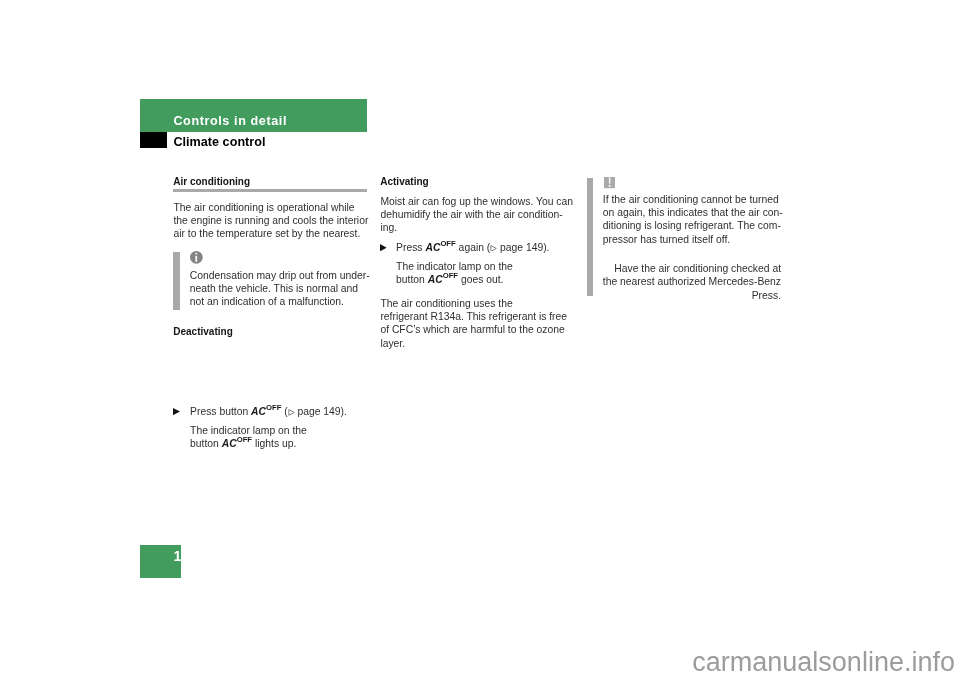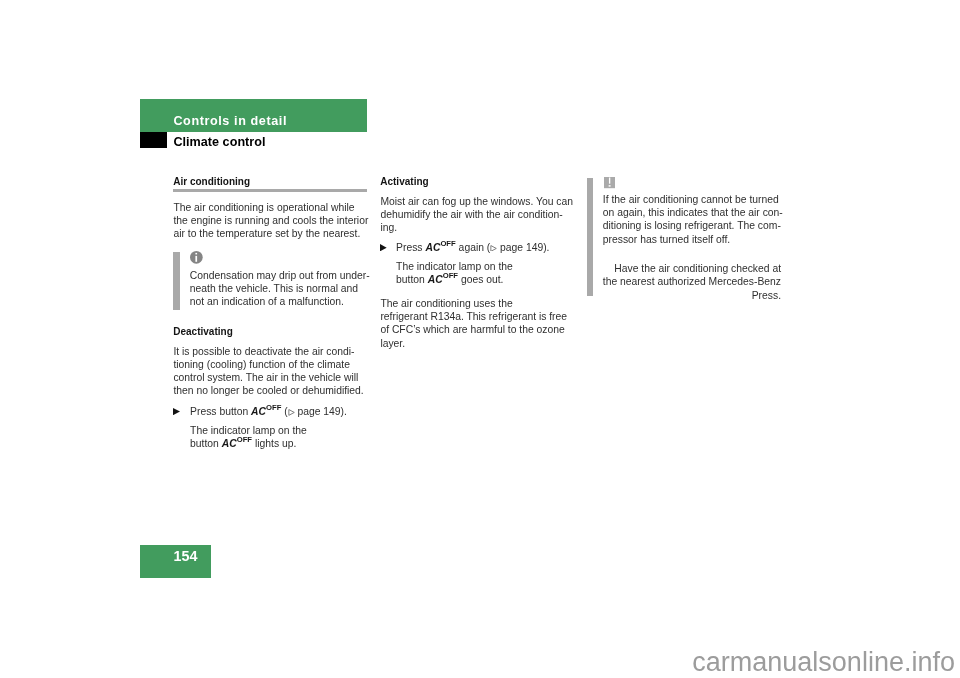--- a/index.html
+++ b/index.html
@@ -25,21 +25,21 @@
   b{font-weight:bold;color:#171717;font-style:italic;}
   sup{font-size:7.7px;font-weight:bold;vertical-align:4.85px;line-height:0;color:#171717;}
 
   
   .ico{position:absolute;display:block;line-height:0;font-size:0;}
   .tri{position:absolute;display:block;line-height:0;font-size:0;}
   .arr{display:inline-block;width:6.8px;height:6.9px;position:relative;top:0.8px;
        margin-left:0.2px;margin-right:-0.1px;line-height:0;}
 
   
-  .pgnum{position:absolute;left:140px;top:545px;width:71px;height:33px;background:#429c5e;}
+  .pgnum{position:absolute;left:140px;top:545px;width:41px;height:33px;background:#429c5e;}
   .pgnum span{position:absolute;left:33.4px;top:2.6px;color:#ffffff;font-weight:bold;
               font-size:14.3px;letter-spacing:0.1px;line-height:17px;}
   .wm{position:absolute;left:680.3px;top:645.8px;color:#9c9c9c;font-size:27px;
       letter-spacing:0px;line-height:32px;white-space:nowrap;margin-left:12px;}
 </style>
 </head>
 <body>
 
 <div class="page">
 
@@ -54,21 +54,20 @@
 
   <div class="vbar" style="left:173.3px;top:252.1px;height:58.3px;"></div>
   <span class="ico" style="left:190.2px;top:251.0px;"><svg width="12.7" height="12.7" viewBox="0 0 12.7 12.7">
         <circle cx="6.35" cy="6.35" r="6.35" fill="#858585"></circle>
         <rect x="5.4" y="4.9" width="1.7" height="5.9" fill="#ffffff"></rect>
         <rect x="5.4" y="1.9" width="1.7" height="1.5" fill="#ffffff"></rect>
       </svg></span>
   <div class="tb" style="left:189.8px;top:268.9px;"><span>Condensation may drip out from under-</span><br><span>neath the vehicle. This is normal and</span><br><span>not an indication of a malfunction.</span></div>
 
   <div class="hd" style="left:173.2px;top:324.9px;">Deactivating</div>
-  <div class="tb" style="left:173.4px;top:344.6px;"><span>It is possible to deactivate the air condi-</span><br><span>tioning (cooling) function of the climate</span><br><span>control system. The air in the vehicle will</span><br><span>then no longer be cooled or dehumidified.</span></div>
 
   <span class="tri" style="left:173.2px;top:408.0px;"><svg width="7" height="7.2" viewBox="0 0 7 7.2">
         <path d="M0 0 L7 3.6 L0 7.2 Z" fill="#131313"></path>
       </svg></span>
   <div class="tb" style="left:190.1px;top:404.9px;text-align:center;"><span>Press button </span><b>AC</b><sup>OFF</sup><span> (</span><span class="arr"><svg width="6.8" height="6.9" viewBox="0 0 6.8 6.9">
           <path d="M0.85 0.55 L6.3 3.45 L0.85 6.35 Z" fill="none" stroke="#787878" stroke-width="0.95" stroke-linejoin="miter"></path>
         </svg></span><span> page 149).</span></div>
   <div class="tb" style="left:190.1px;top:423.8px;"><span>The indicator lamp on the</span><br><span>button </span><b>AC</b><sup>OFF</sup><span> lights up.</span></div>
 
   <div class="hd" style="left:380.2px;top:174.7px;">Activating</div>

